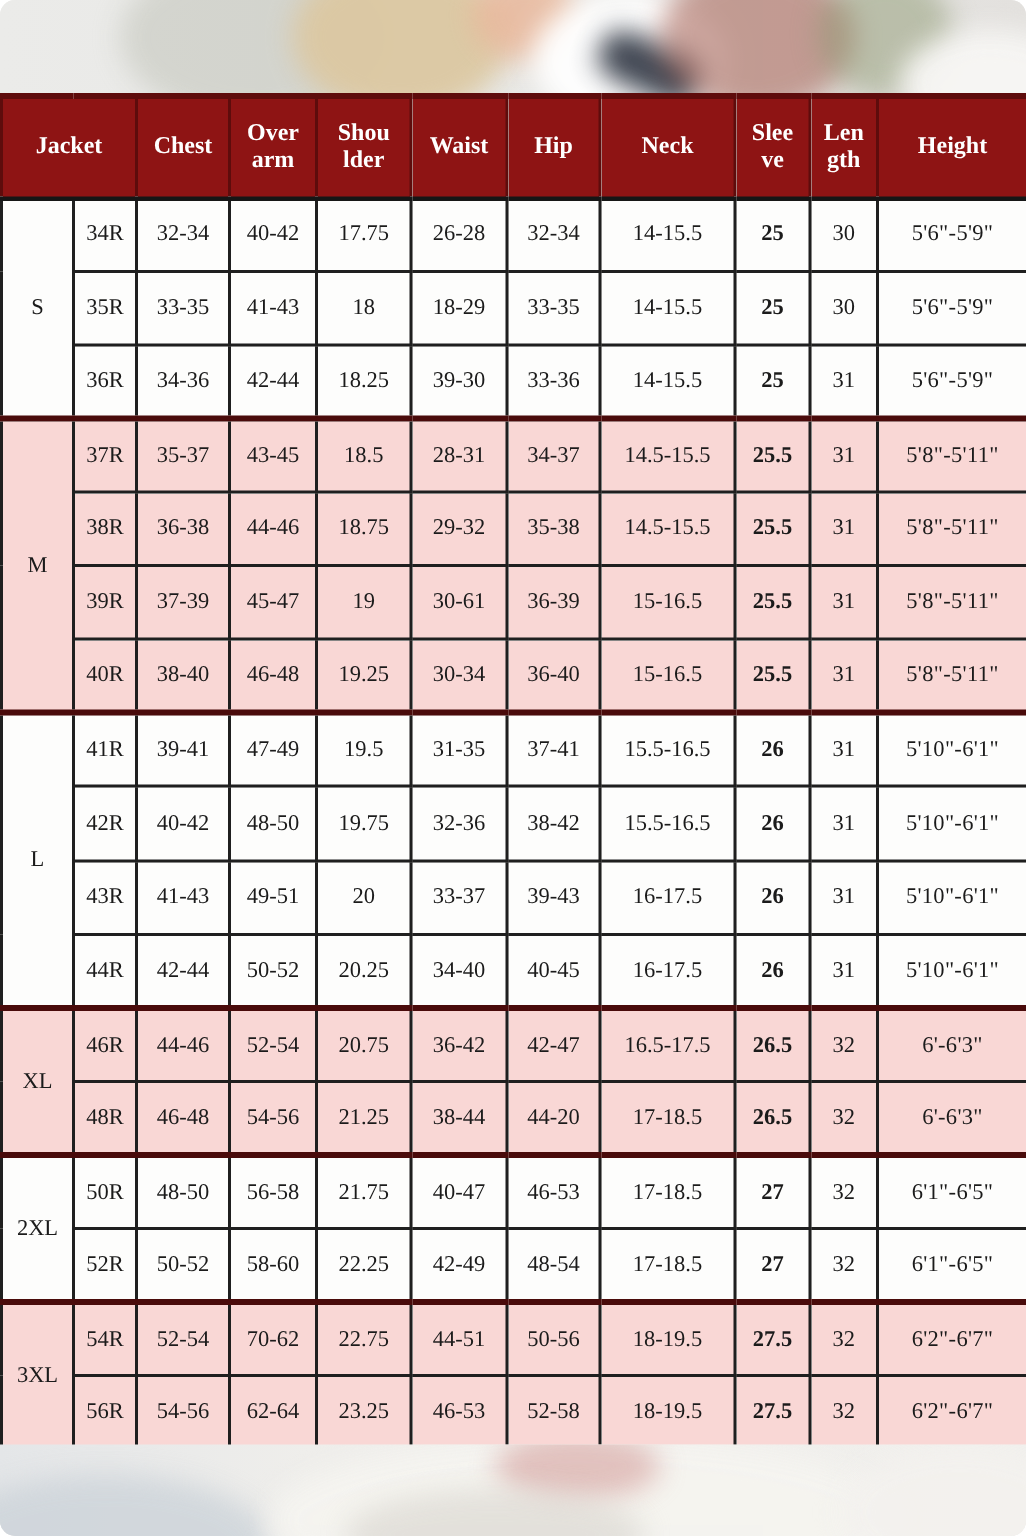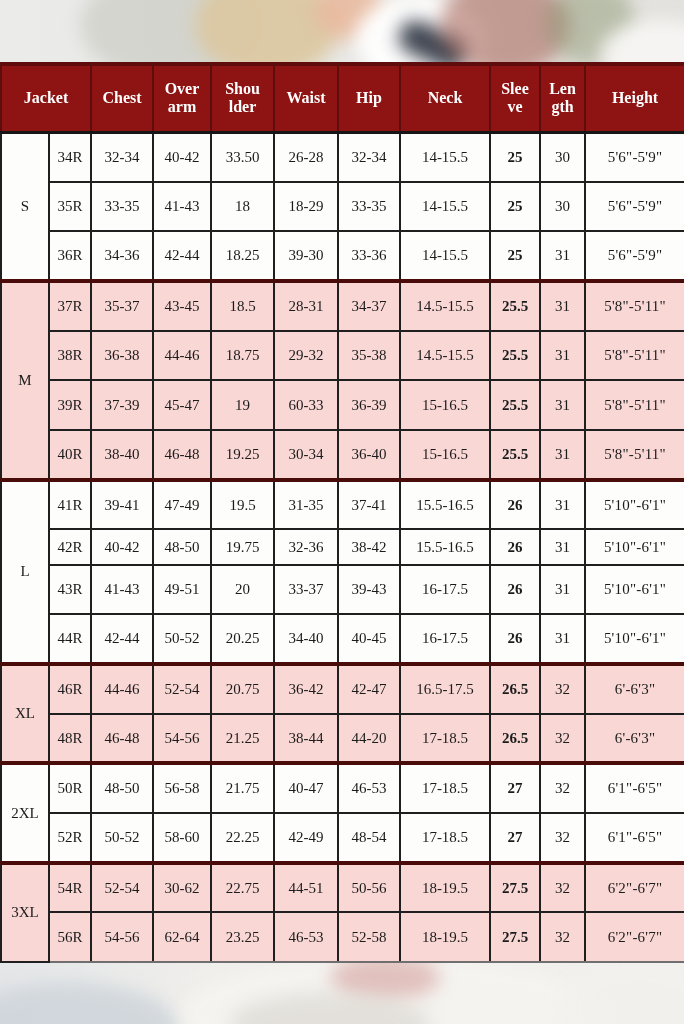--- a/index.html
+++ b/index.html
@@ -2,20 +2,21 @@
 <html style="--header-bg: #8e1414; --header-text: #ffffff; --header-divider: #5e0c0c; --row-pink: #f9d7d5; --row-white: #fdfdfc; --grid: #1f1f1f; --group-divider: #4a0b0b;"><head>
 <meta charset="utf-8">
 <style>
   html,body{margin:0;padding:0;background:#ffffff;}
   .stage{
     position:relative;
     width:684px;height:1024px;
     overflow:hidden;
     font-family:"Liberation Serif", serif;
     background:#efeeec;
+    border-radius:10px;
   }
   
   .photo{position:absolute;left:0;width:684px;overflow:hidden;}
   .photo-top{top:0;height:62px;background:linear-gradient(90deg,#ebebe9 0%,#e7e7e4 55%,#e3e1de 100%);}
   .photo-bottom{top:963px;height:61px;background:linear-gradient(90deg,#e4e6e8 0%,#efeeeb 30%,#f1f0ed 100%);}
   .blob{position:absolute;filter:blur(9px);border-radius:50%;}
   
   table.size-chart{
     position:absolute;top:62px;left:0;
     width:684px;height:901px;
@@ -95,21 +96,21 @@
           <th>Len gth</th>
           <th>Height</th>
         </tr>
       </thead>
       <tbody>
         <tr class="data-row tint-white after-header" style="height: 49px;">
           <th class="group-label" rowspan="3">S</th>
           <td class="col-0">34R</td>
           <td class="col-1">32-34</td>
           <td class="col-2">40-42</td>
-          <td class="col-3">33.50</td>
+          <td class="col-3">17.75</td>
           <td class="col-4">26-28</td>
           <td class="col-5">32-34</td>
           <td class="col-6">14-15.5</td>
           <td class="col-7">25</td>
           <td class="col-8">30</td>
           <td class="col-9">5'6"-5'9"</td>
         </tr>
         <tr class="data-row tint-white" style="height: 49px;">
           <td class="col-0">35R</td>
           <td class="col-1">33-35</td>
@@ -157,21 +158,21 @@
           <td class="col-6">14.5-15.5</td>
           <td class="col-7">25.5</td>
           <td class="col-8">31</td>
           <td class="col-9">5'8"-5'11"</td>
         </tr>
         <tr class="data-row tint-pink" style="height: 49px;">
           <td class="col-0">39R</td>
           <td class="col-1">37-39</td>
           <td class="col-2">45-47</td>
           <td class="col-3">19</td>
-          <td class="col-4">60-33</td>
+          <td class="col-4">30-61</td>
           <td class="col-5">36-39</td>
           <td class="col-6">15-16.5</td>
           <td class="col-7">25.5</td>
           <td class="col-8">31</td>
           <td class="col-9">5'8"-5'11"</td>
         </tr>
         <tr class="data-row tint-pink" style="height: 49px;">
           <td class="col-0">40R</td>
           <td class="col-1">38-40</td>
           <td class="col-2">46-48</td>
@@ -189,21 +190,21 @@
           <td class="col-1">39-41</td>
           <td class="col-2">47-49</td>
           <td class="col-3">19.5</td>
           <td class="col-4">31-35</td>
           <td class="col-5">37-41</td>
           <td class="col-6">15.5-16.5</td>
           <td class="col-7">26</td>
           <td class="col-8">31</td>
           <td class="col-9">5'10"-6'1"</td>
         </tr>
-        <tr class="data-row tint-white" style="height: 35px;">
+        <tr class="data-row tint-white" style="height: 50px;">
           <td class="col-0">42R</td>
           <td class="col-1">40-42</td>
           <td class="col-2">48-50</td>
           <td class="col-3">19.75</td>
           <td class="col-4">32-36</td>
           <td class="col-5">38-42</td>
           <td class="col-6">15.5-16.5</td>
           <td class="col-7">26</td>
           <td class="col-8">31</td>
           <td class="col-9">5'10"-6'1"</td>
@@ -279,21 +280,21 @@
           <td class="col-5">48-54</td>
           <td class="col-6">17-18.5</td>
           <td class="col-7">27</td>
           <td class="col-8">32</td>
           <td class="col-9">6'1"-6'5"</td>
         </tr>
         <tr class="data-row tint-pink group-start" style="height: 49px;">
           <th class="group-label" rowspan="2">3XL</th>
           <td class="col-0">54R</td>
           <td class="col-1">52-54</td>
-          <td class="col-2">30-62</td>
+          <td class="col-2">70-62</td>
           <td class="col-3">22.75</td>
           <td class="col-4">44-51</td>
           <td class="col-5">50-56</td>
           <td class="col-6">18-19.5</td>
           <td class="col-7">27.5</td>
           <td class="col-8">32</td>
           <td class="col-9">6'2"-6'7"</td>
         </tr>
         <tr class="data-row tint-pink" style="height: 49px;">
           <td class="col-0">56R</td>

